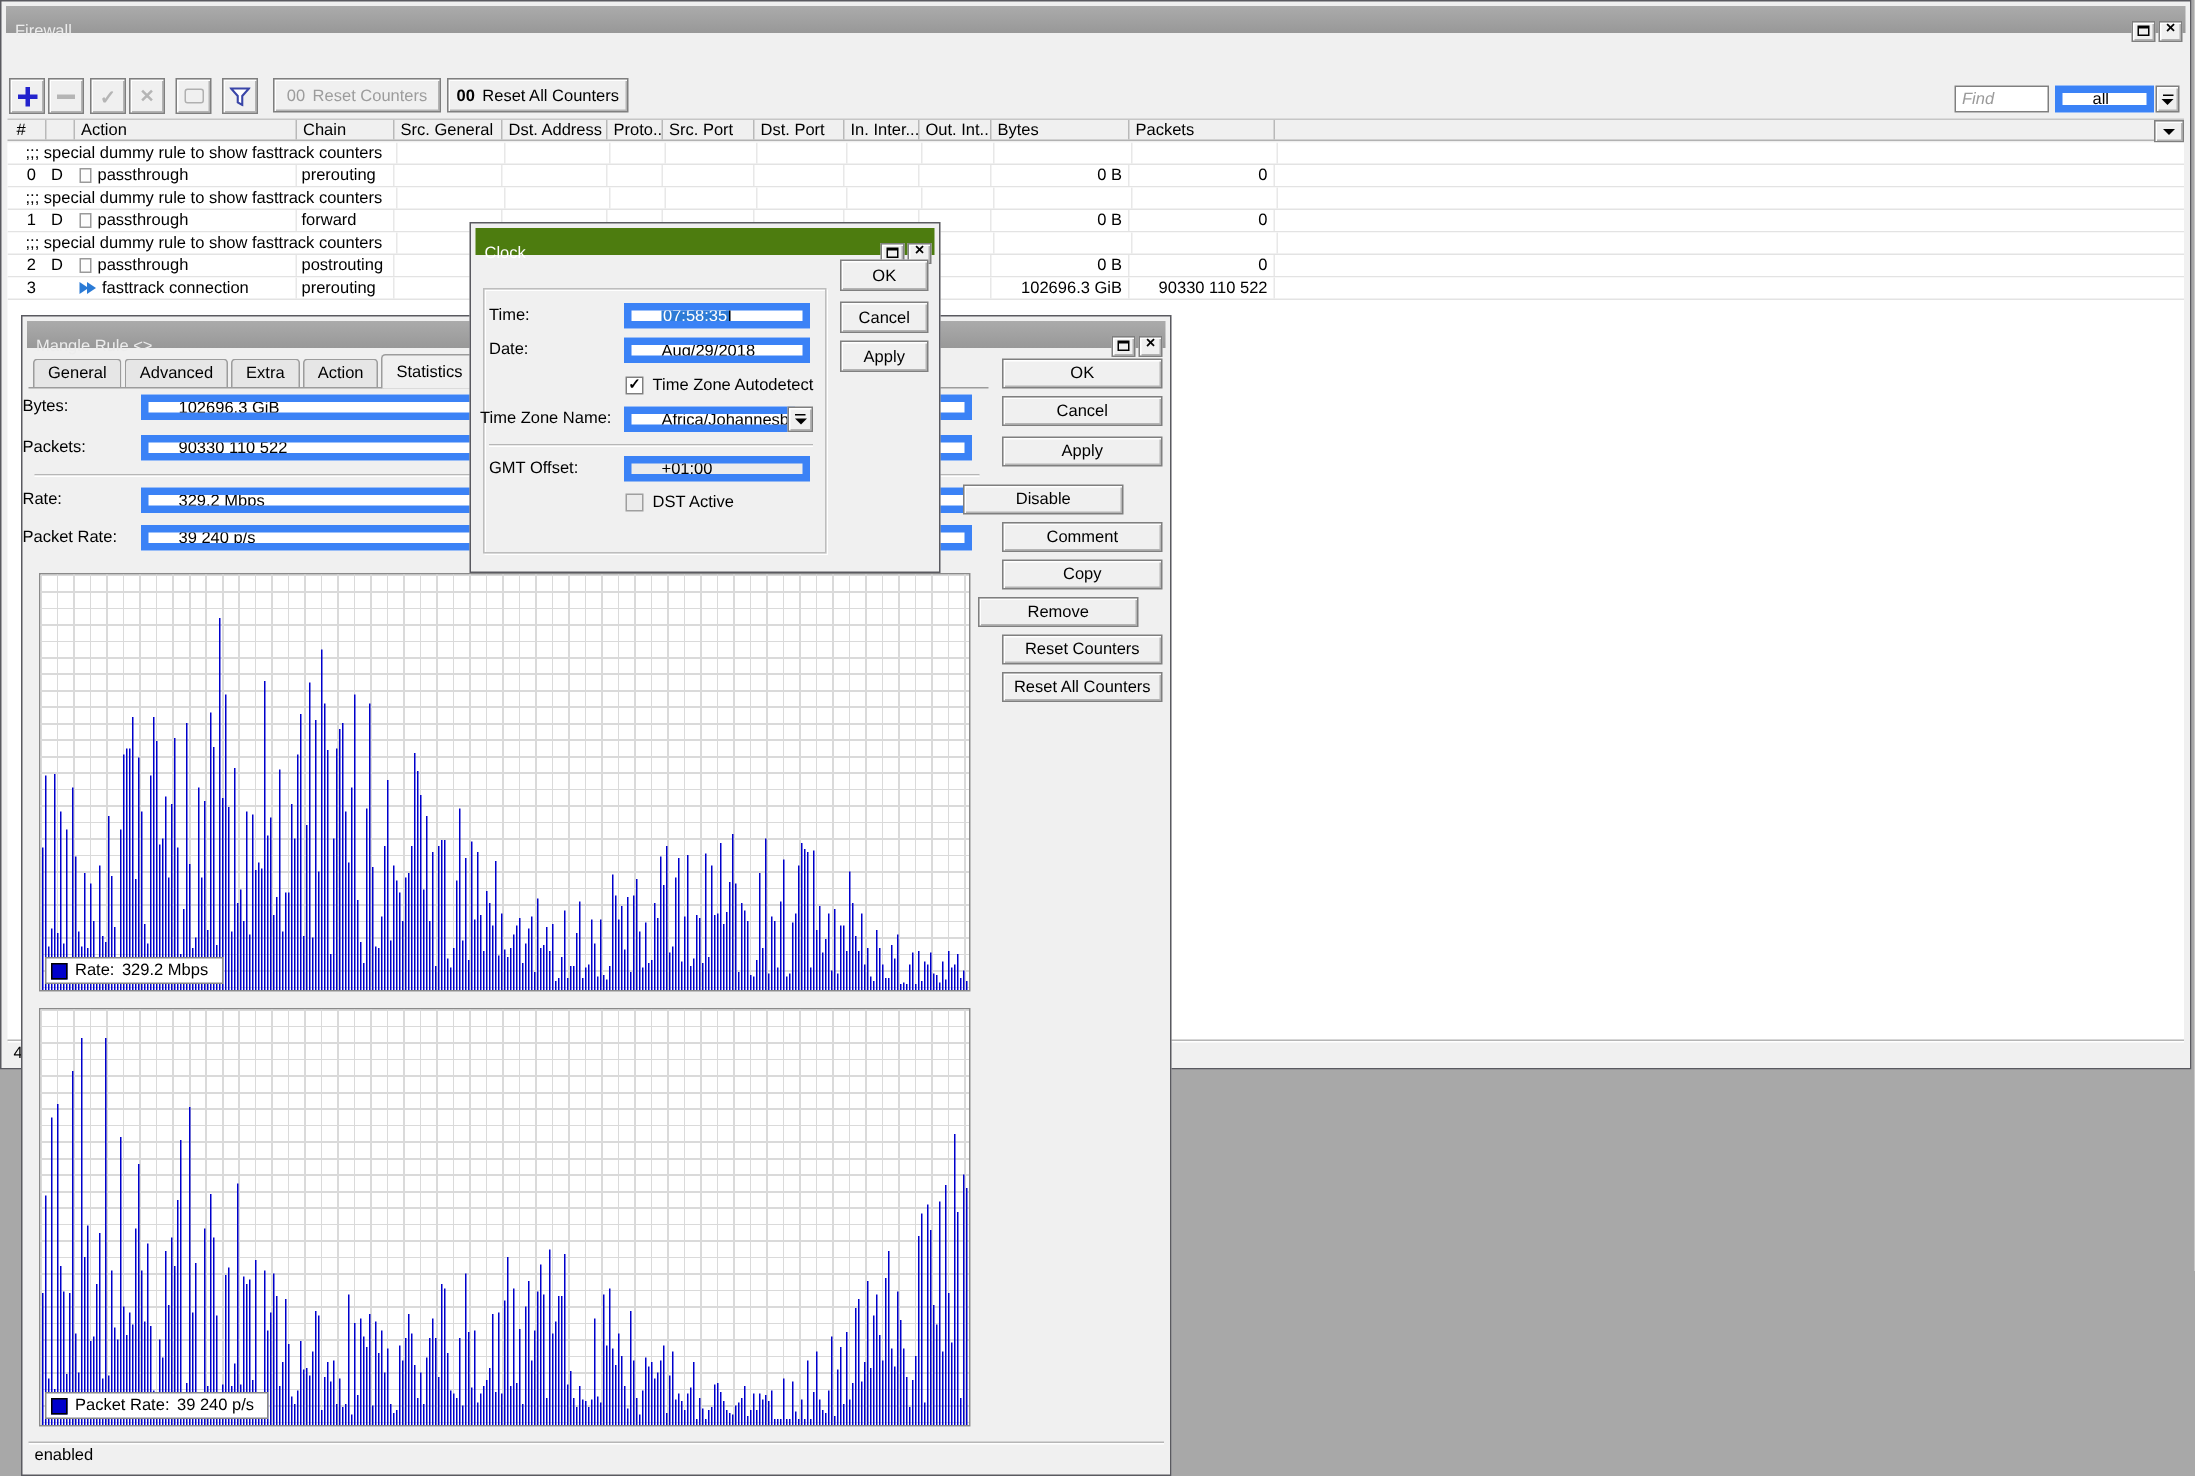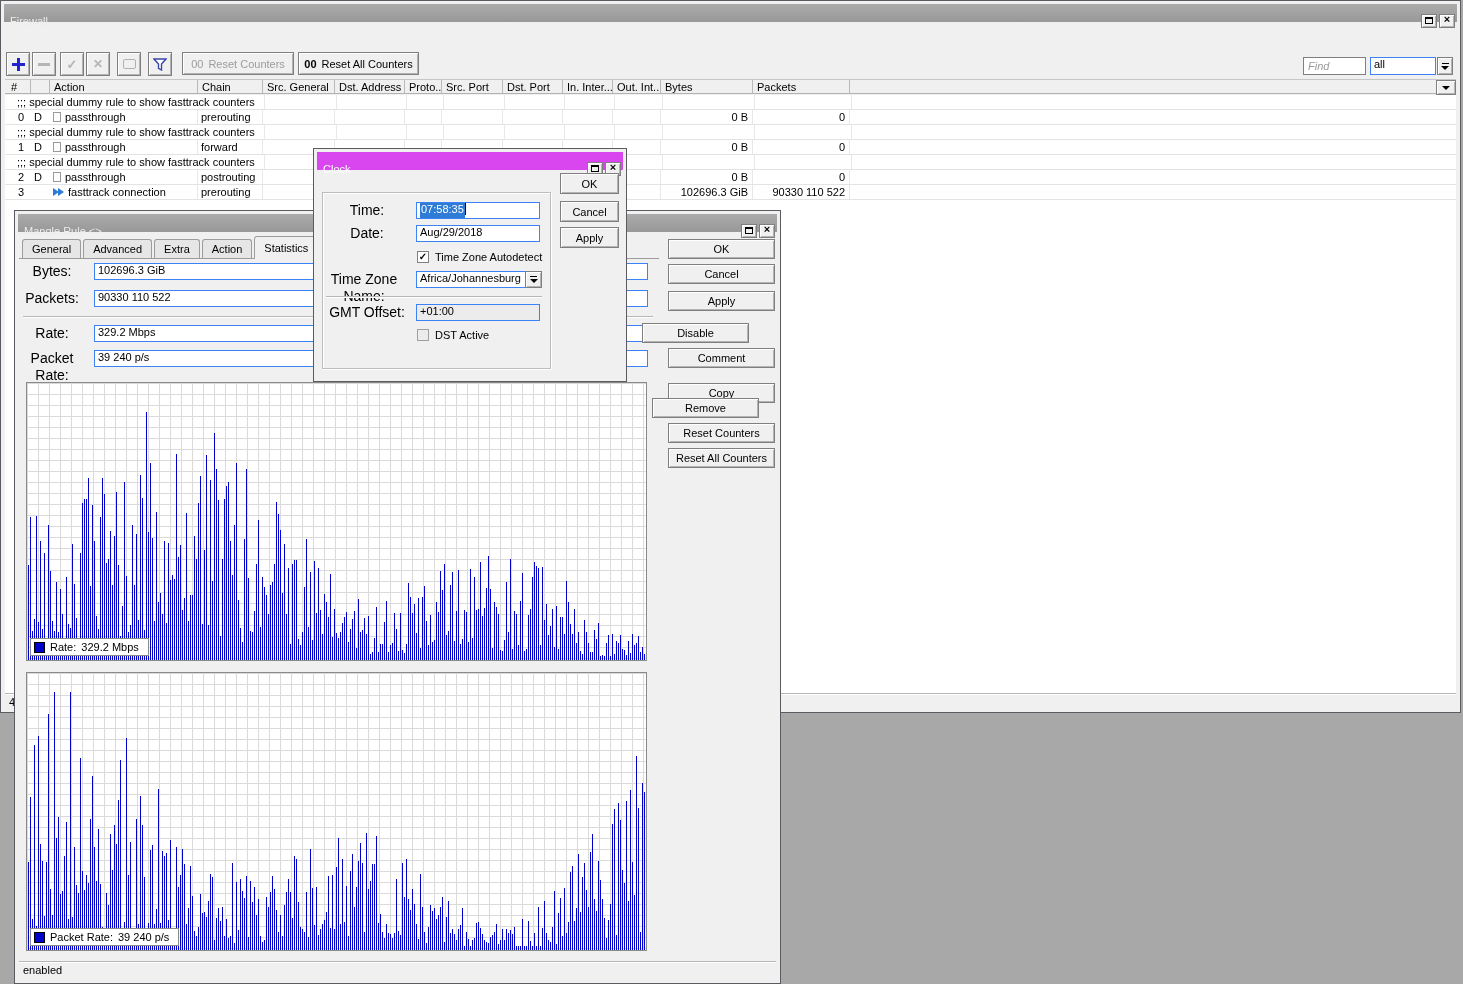--- a/index.html
+++ b/index.html
@@ -2,51 +2,51 @@
 <html><head>
 <meta charset="utf-8">
 <style>
   *{margin:0;padding:0;box-sizing:border-box}
   html,body{width:1463px;height:984px}
   body{font-family:"Liberation Sans",sans-serif;background:#a8a8a8;font-size:11px;color:#000}
   #screen{position:relative;width:1463px;height:984px;overflow:hidden;background:#a8a8a8}
 
   .win{position:absolute;background:#f0f0f0;border:1px solid #5a5a60}
   .titlebar{position:absolute;left:3px;right:3px;top:3px;height:18px;display:flex;align-items:center;padding:15px 2px 0 6px;font-size:11px}
-  .tb-active{background:#d946ef;color:#fff}
+  .tb-active{background:#4d7c0f;color:#fff}
   .tb-inactive{background:linear-gradient(#ababab,#989898);color:#ececec}
   .winbtns{margin-left:auto;display:flex;gap:2px}
   .winbtn{width:16px;height:14px;background:#f0f0f0;border:1px solid #7f7f7f;box-shadow:inset 1px 1px 0 #fff,inset -1px -1px 0 #b2b2b2;display:flex;align-items:center;justify-content:center;color:#000}
   .glyph-max{width:8px;height:7px;border:1px solid #000;border-top-width:2px}
   .glyph-close{font-size:11px;font-weight:bold;line-height:1;margin-top:-2px}
 
   .tabsrow{position:absolute;display:flex;align-items:flex-end;border-bottom:1px solid #9c9c9c;padding-left:3px}
   .tab{height:19px;line-height:18px;padding:0 9px;border:1px solid #9c9c9c;border-bottom:none;border-radius:3px 3px 0 0;background:#e6e6e6;margin-right:2px;white-space:nowrap}
   .tab.active{height:23px;line-height:22px;background:#f0f0f0;margin-bottom:-1px;z-index:3}
 
   .btn{position:absolute;background:#f0f0f0;border:1px solid #7f7f7f;box-shadow:inset 1px 1px 0 #fff,inset -1px -1px 0 #b4b4b4;display:flex;align-items:center;justify-content:center;color:#000;white-space:nowrap}
   .btn.disabled{color:#9c9c9c}
   .b00{font-weight:bold;margin-right:5px}
   .b00.dim{font-weight:normal;color:#9c9c9c}
 
-  .input{position:absolute;background:#fff;border:1px solid #3b82f6;padding:0 3px;display:flex;overflow:hidden;white-space:nowrap}
+  .input{position:absolute;background:#fff;border:5px solid #3b82f6;padding:0 20px;display:flex;align-items:center;overflow:hidden;white-space:nowrap}
   .input.readonly{background:#ececec}
   .selhl{background:#2e7cd6;color:#fff;padding:0 1px}
   .caret{width:1px;height:12px;background:#000;display:inline-block;vertical-align:middle}
 
   .ddbtn{position:absolute;background:#f0f0f0;border:1px solid #7f7f7f;box-shadow:inset 1px 1px 0 #fff,inset -1px -1px 0 #b4b4b4;display:flex;flex-direction:column;align-items:center;justify-content:center}
   .ddbar{width:7px;height:1px;background:#000;margin-bottom:2px}
   .ddarr{width:0;height:0;border-left:4px solid transparent;border-right:4px solid transparent;border-top:4px solid #000}
 
   .checkbox{position:absolute;width:12px;height:12px;background:#fff;border:1px solid #7f7f7f;font-size:10px;line-height:10px;text-align:center}
   .checkbox.checked::after{content:"\2713";font-weight:bold}
   .checkbox.disabled{background:#ececec;border-color:#9f9f9f}
   .cblabel{position:absolute;font-size:11px;line-height:13px}
 
-  .flabel{position:absolute;font-size:14px;text-align:center;line-height:17px}
+  .flabel{position:absolute;font-size:11px;text-align:left;line-height:17px}
   .hsep{position:absolute;height:2px;border-top:1px solid #b6b6b6;border-bottom:1px solid #fff}
   .groupbox{position:absolute;border:1px solid #bdbdbd;box-shadow:inset 1px 1px 0 #fff,1px 1px 0 #fff}
 
   
   .theader{position:absolute;display:flex;height:15px;border-top:1px solid #c6c6c6;border-bottom:1px solid #b2b2b2;background:#f0f0f0}
   .hcell{border-right:1px solid #b9b9b9;padding-left:4px;line-height:14px;height:100%;overflow:hidden;white-space:nowrap}
   .listarea{position:absolute;background:#fff;overflow:hidden}
   .trow{display:flex;height:15px;line-height:14px;border-bottom:1px solid #e3e3e3;background:#fff}
   .cell{height:100%;overflow:hidden;white-space:nowrap;border-right:1px solid #e8e8e8;padding-left:3px}
   .c-num{width:26px;text-align:right;padding-right:7px;border-right:none}
@@ -327,21 +327,21 @@
     <span class="flabel" style="left:0;top:139px;width:74px">Packet Rate:</span>
     <div class="input" style="left:79px;top:139px;width:554px;height:17px">
         <span>39 240 p/s</span>
       </div>
 
     <div class="btn" style="left:653px;top:28px;width:107px;height:20px">OK</div>
     <div class="btn" style="left:653px;top:53px;width:107px;height:20px">Cancel</div>
     <div class="btn" style="left:653px;top:80px;width:107px;height:20px">Apply</div>
     <div class="btn" style="left:627px;top:112px;width:107px;height:20px">Disable</div>
     <div class="btn" style="left:653px;top:137px;width:107px;height:20px">Comment</div>
-    <div class="btn" style="left:653px;top:172px;width:107px;height:20px">Copy</div>
+    <div class="btn" style="left:653px;top:162px;width:107px;height:20px">Copy</div>
     <div class="btn" style="left:637px;top:187px;width:107px;height:20px">Remove</div>
     <div class="btn" style="left:653px;top:212px;width:107px;height:20px">Reset Counters</div>
     <div class="btn" style="left:653px;top:237px;width:107px;height:20px">Reset All Counters</div>
 
     <div class="graph" style="left:11px;top:171px;width:621px;height:279px">
       <div class="plot">
           <svg width="619" height="277">
             <rect x="1" y="182" width="1" height="95" fill="#0000cc"></rect>
             <rect x="3" y="134" width="1" height="143" fill="#0000cc"></rect>
             <rect x="5" y="248" width="1" height="29" fill="#0000cc"></rect>

